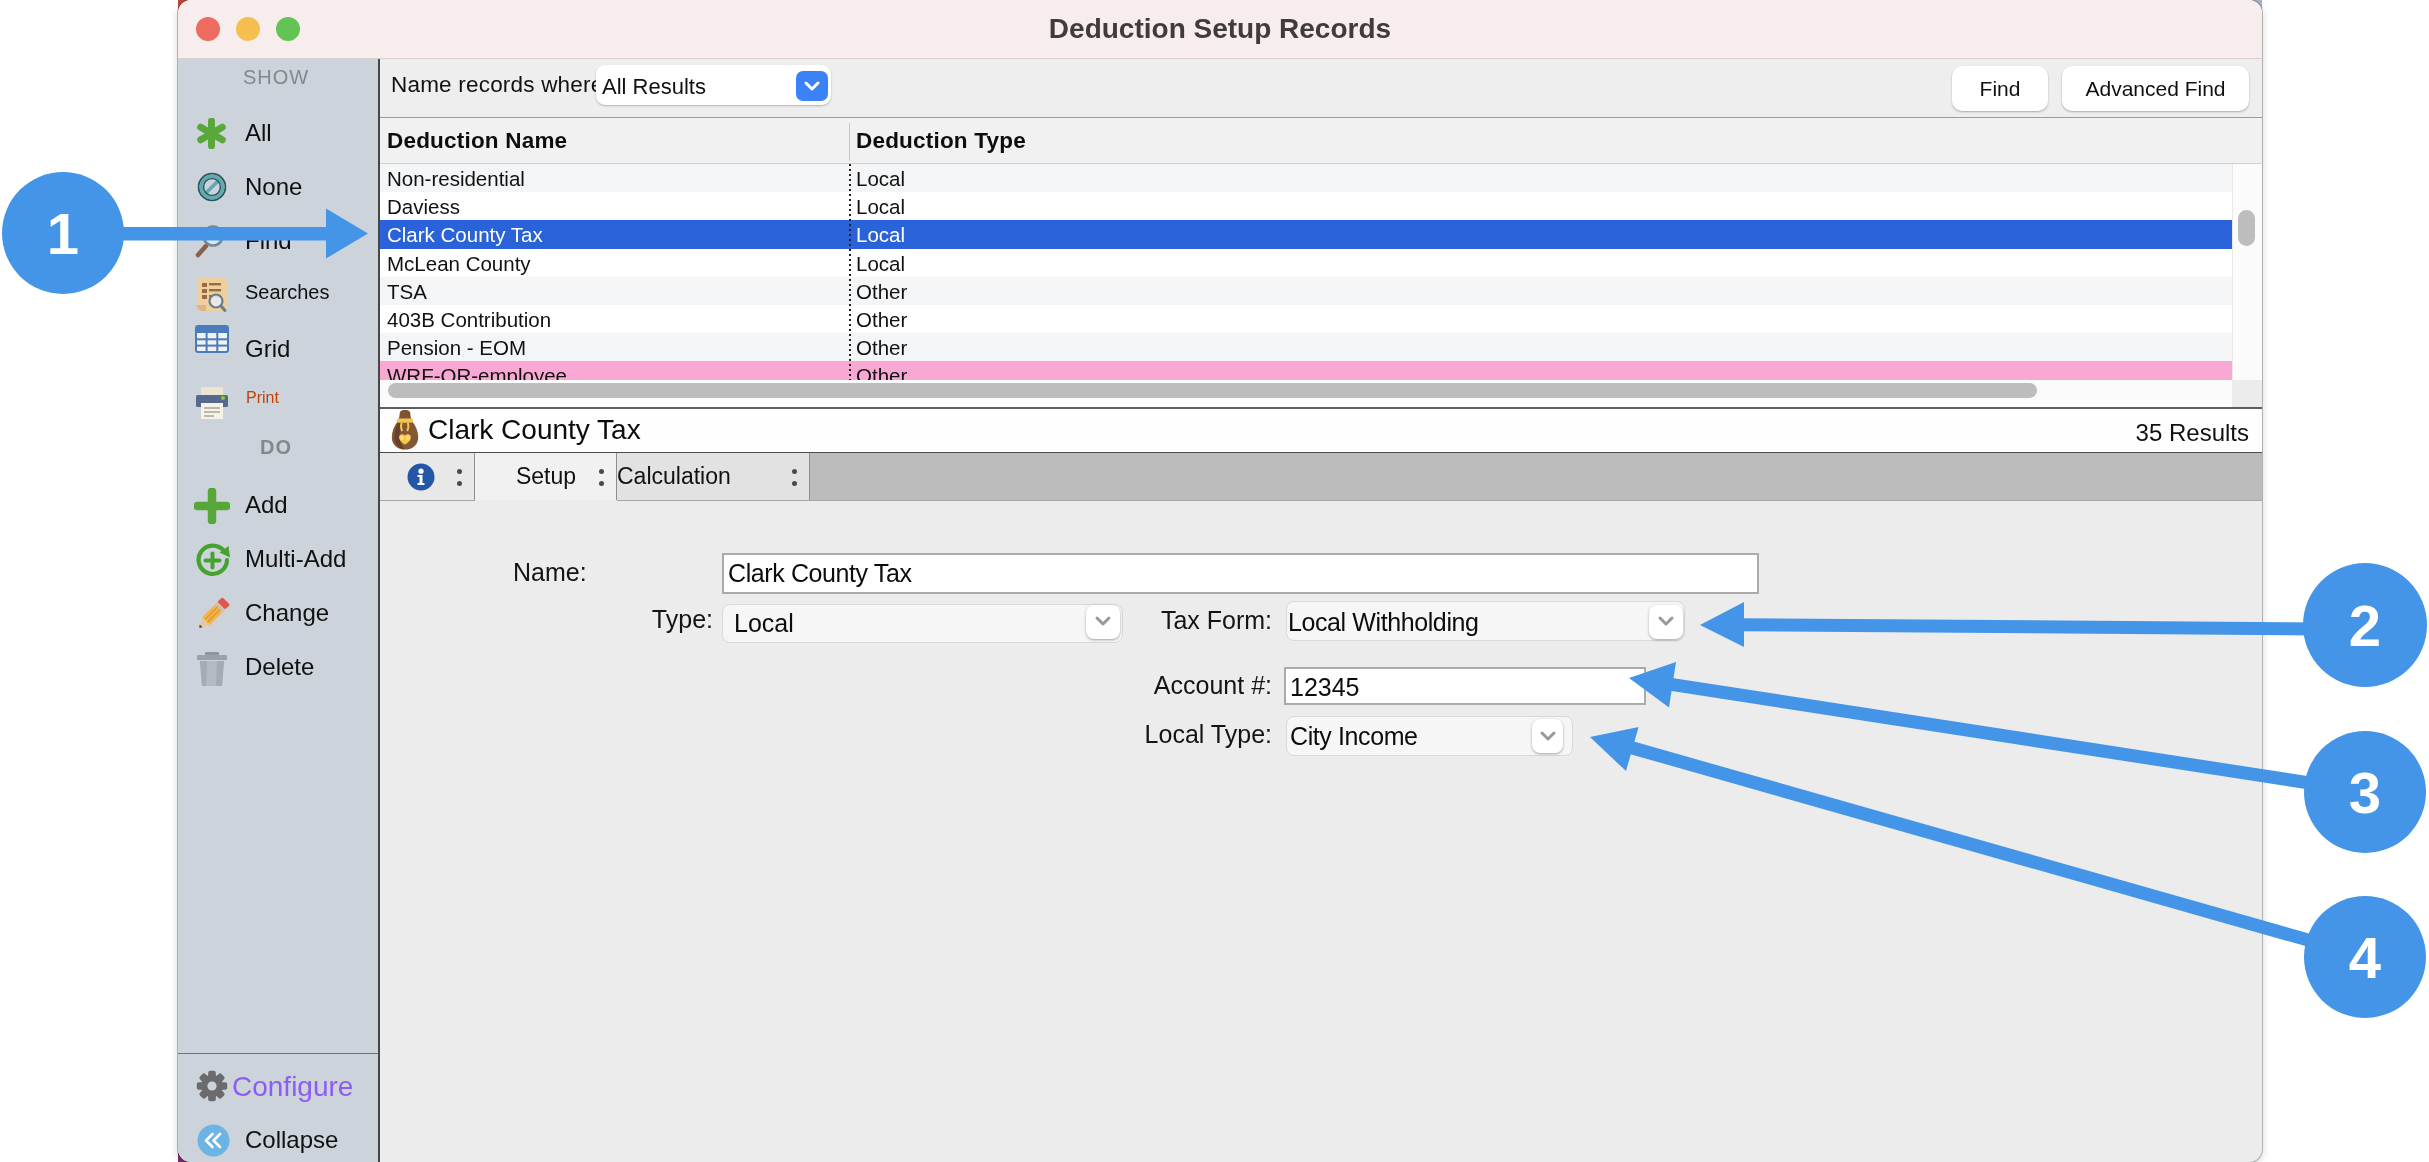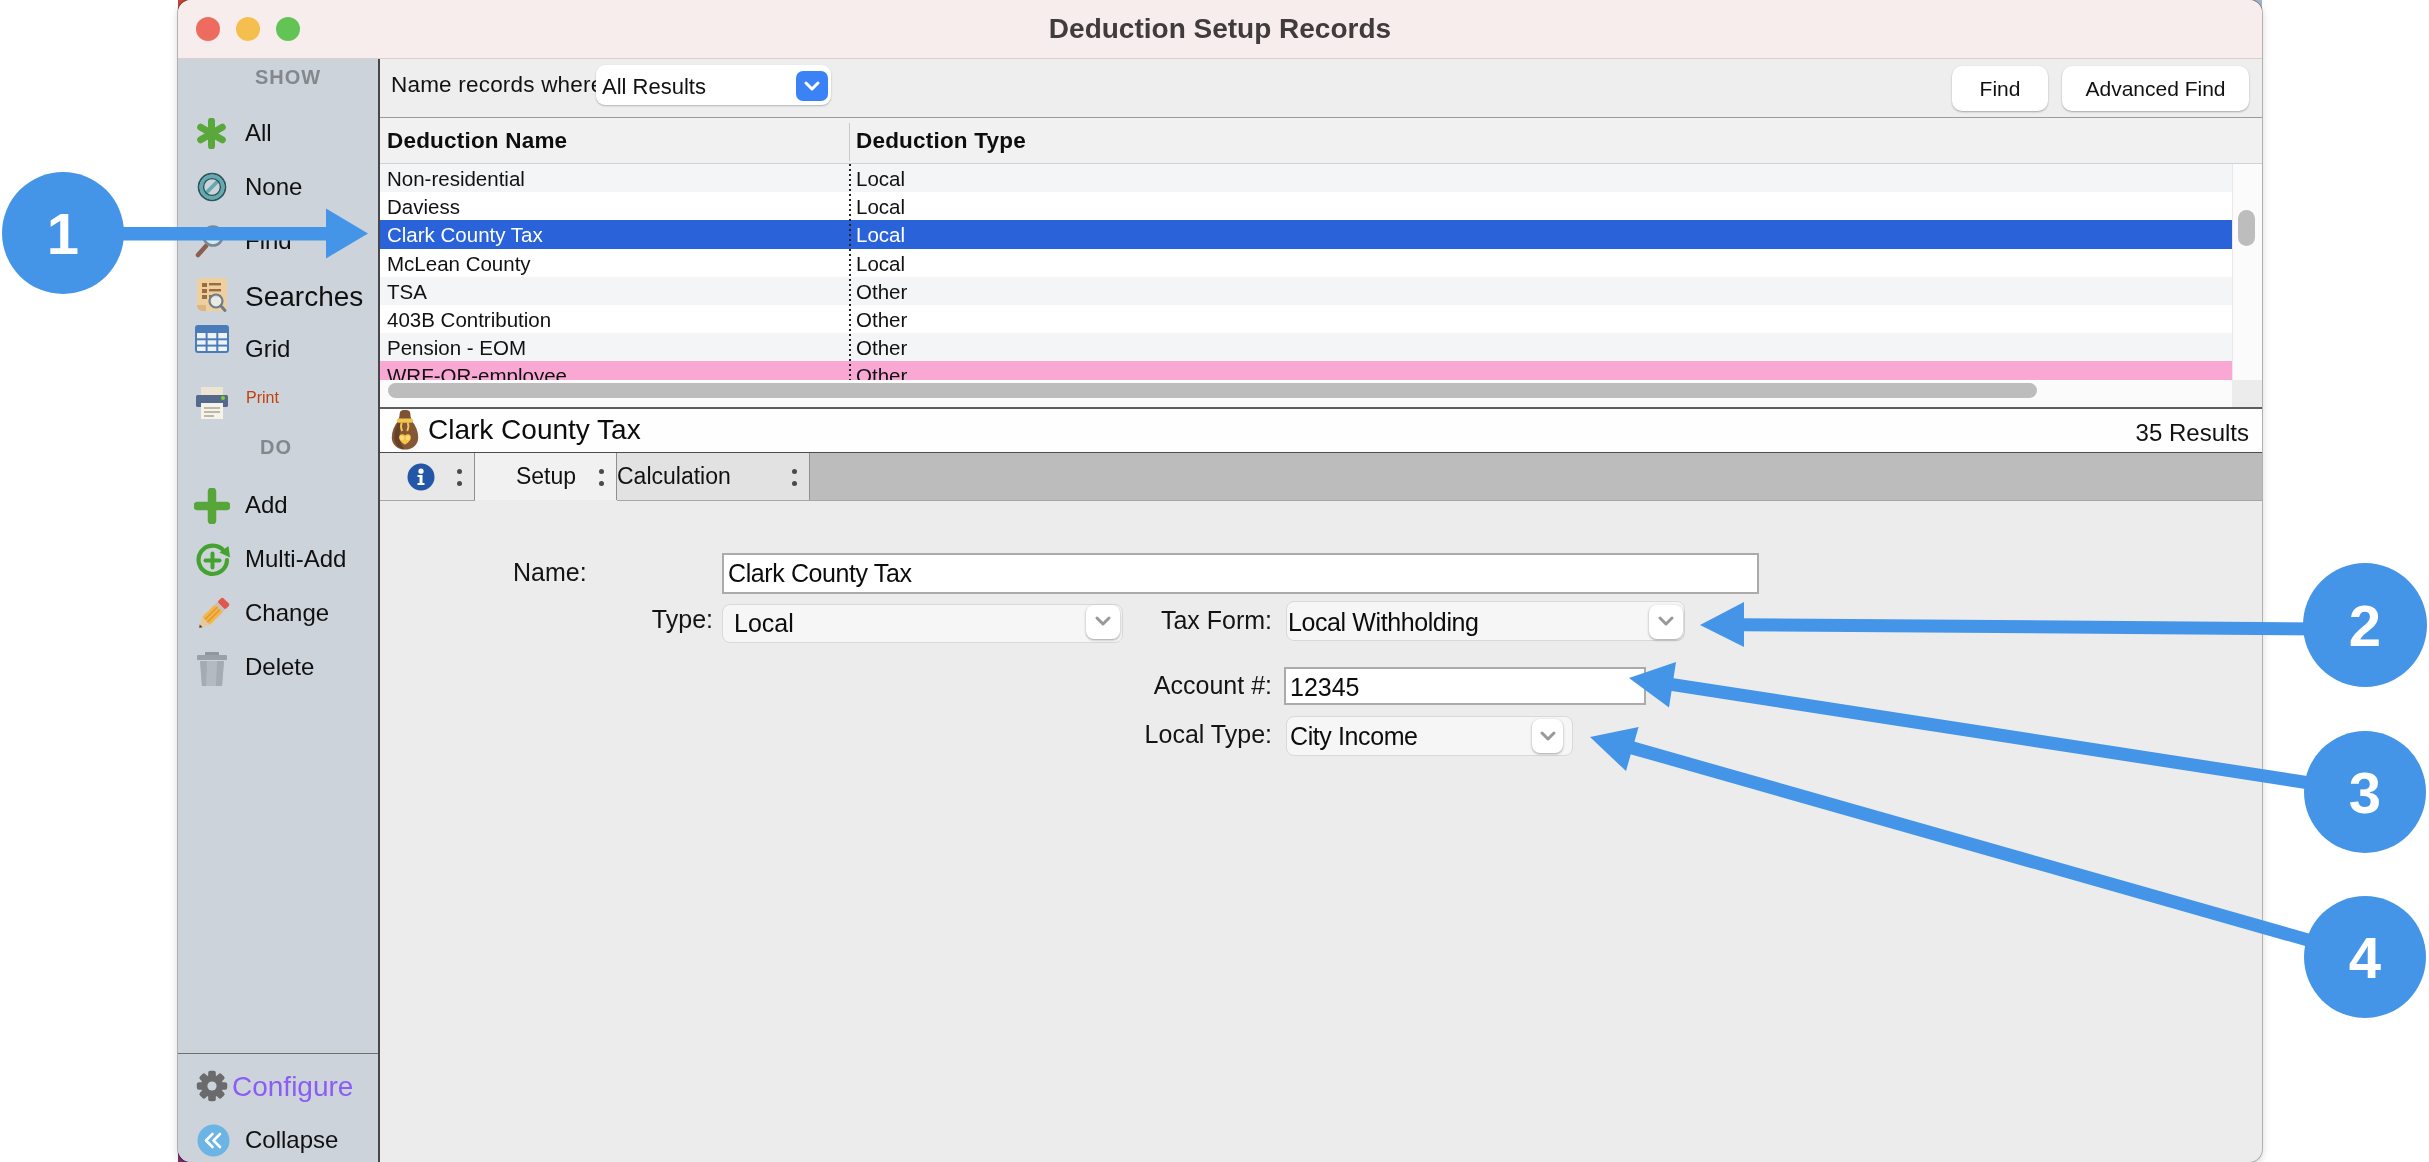--- a/index.html
+++ b/index.html
@@ -14,25 +14,25 @@
 
 <div class="abs" id="win">
 
   <div class="abs" style="left:0;top:0;width:2084px;height:58px;background:#f7edec;border-bottom:1px solid #d9cfce"></div>
   <div class="abs" style="left:0;top:0;width:2084px;height:58px;line-height:58px;text-align:center;font-size:28px;font-weight:bold;color:#413c3c">Deduction Setup Records</div>
   <div class="abs" style="left:18px;top:17px;width:24px;height:24px;border-radius:50%;background:#ed6b5f"></div>
   <div class="abs" style="left:58px;top:17px;width:24px;height:24px;border-radius:50%;background:#f5bf50"></div>
   <div class="abs" style="left:98px;top:17px;width:24px;height:24px;border-radius:50%;background:#62c454"></div>
 
   <div class="abs" style="left:0;top:59px;width:200px;height:1103px;background:#cdd3da;border-right:2px solid #474747"></div>
-  <div class="abs" style="left:12px;top:66px;width:196px;text-align:center;font-size:20px;font-weight:bold;letter-spacing:1px;color:#84888d">SHOW</div>
+  <div class="abs" style="left:0;top:66px;width:196px;text-align:center;font-size:20px;font-weight:normal;letter-spacing:1px;color:#84888d">SHOW</div>
   <div class="abs" style="left:67px;top:119px;font-size:24px;color:#101010">All</div>
   <div class="abs" style="left:67px;top:173px;font-size:24px;color:#101010">None</div>
   <div class="abs" style="left:67px;top:227px;font-size:24px;color:#101010">Find</div>
-  <div class="abs" style="left:67px;top:281px;font-size:28px;color:#101010">Searches</div>
+  <div class="abs" style="left:67px;top:281px;font-size:20px;color:#101010">Searches</div>
   <div class="abs" style="left:67px;top:335px;font-size:24px;color:#101010">Grid</div>
   <div class="abs" style="left:68px;top:389px;font-size:16px;color:#c2410c">Print</div>
   <div class="abs" style="left:0;top:436px;width:196px;text-align:center;font-size:20px;font-weight:bold;letter-spacing:1px;color:#84888d">DO</div>
   <div class="abs" style="left:67px;top:491px;font-size:24px;color:#101010">Add</div>
   <div class="abs" style="left:67px;top:545px;font-size:24px;color:#101010">Multi-Add</div>
   <div class="abs" style="left:67px;top:599px;font-size:24px;color:#101010">Change</div>
   <div class="abs" style="left:67px;top:653px;font-size:24px;color:#101010">Delete</div>
   <div class="abs" style="left:0;top:1053px;width:200px;height:1px;background:#6f6f6f"></div>
   <div class="abs" style="left:54px;top:1071px;font-size:28px;color:#8b5cf6">Configure</div>
   <div class="abs" style="left:67px;top:1126px;font-size:24px;color:#101010">Collapse</div>

